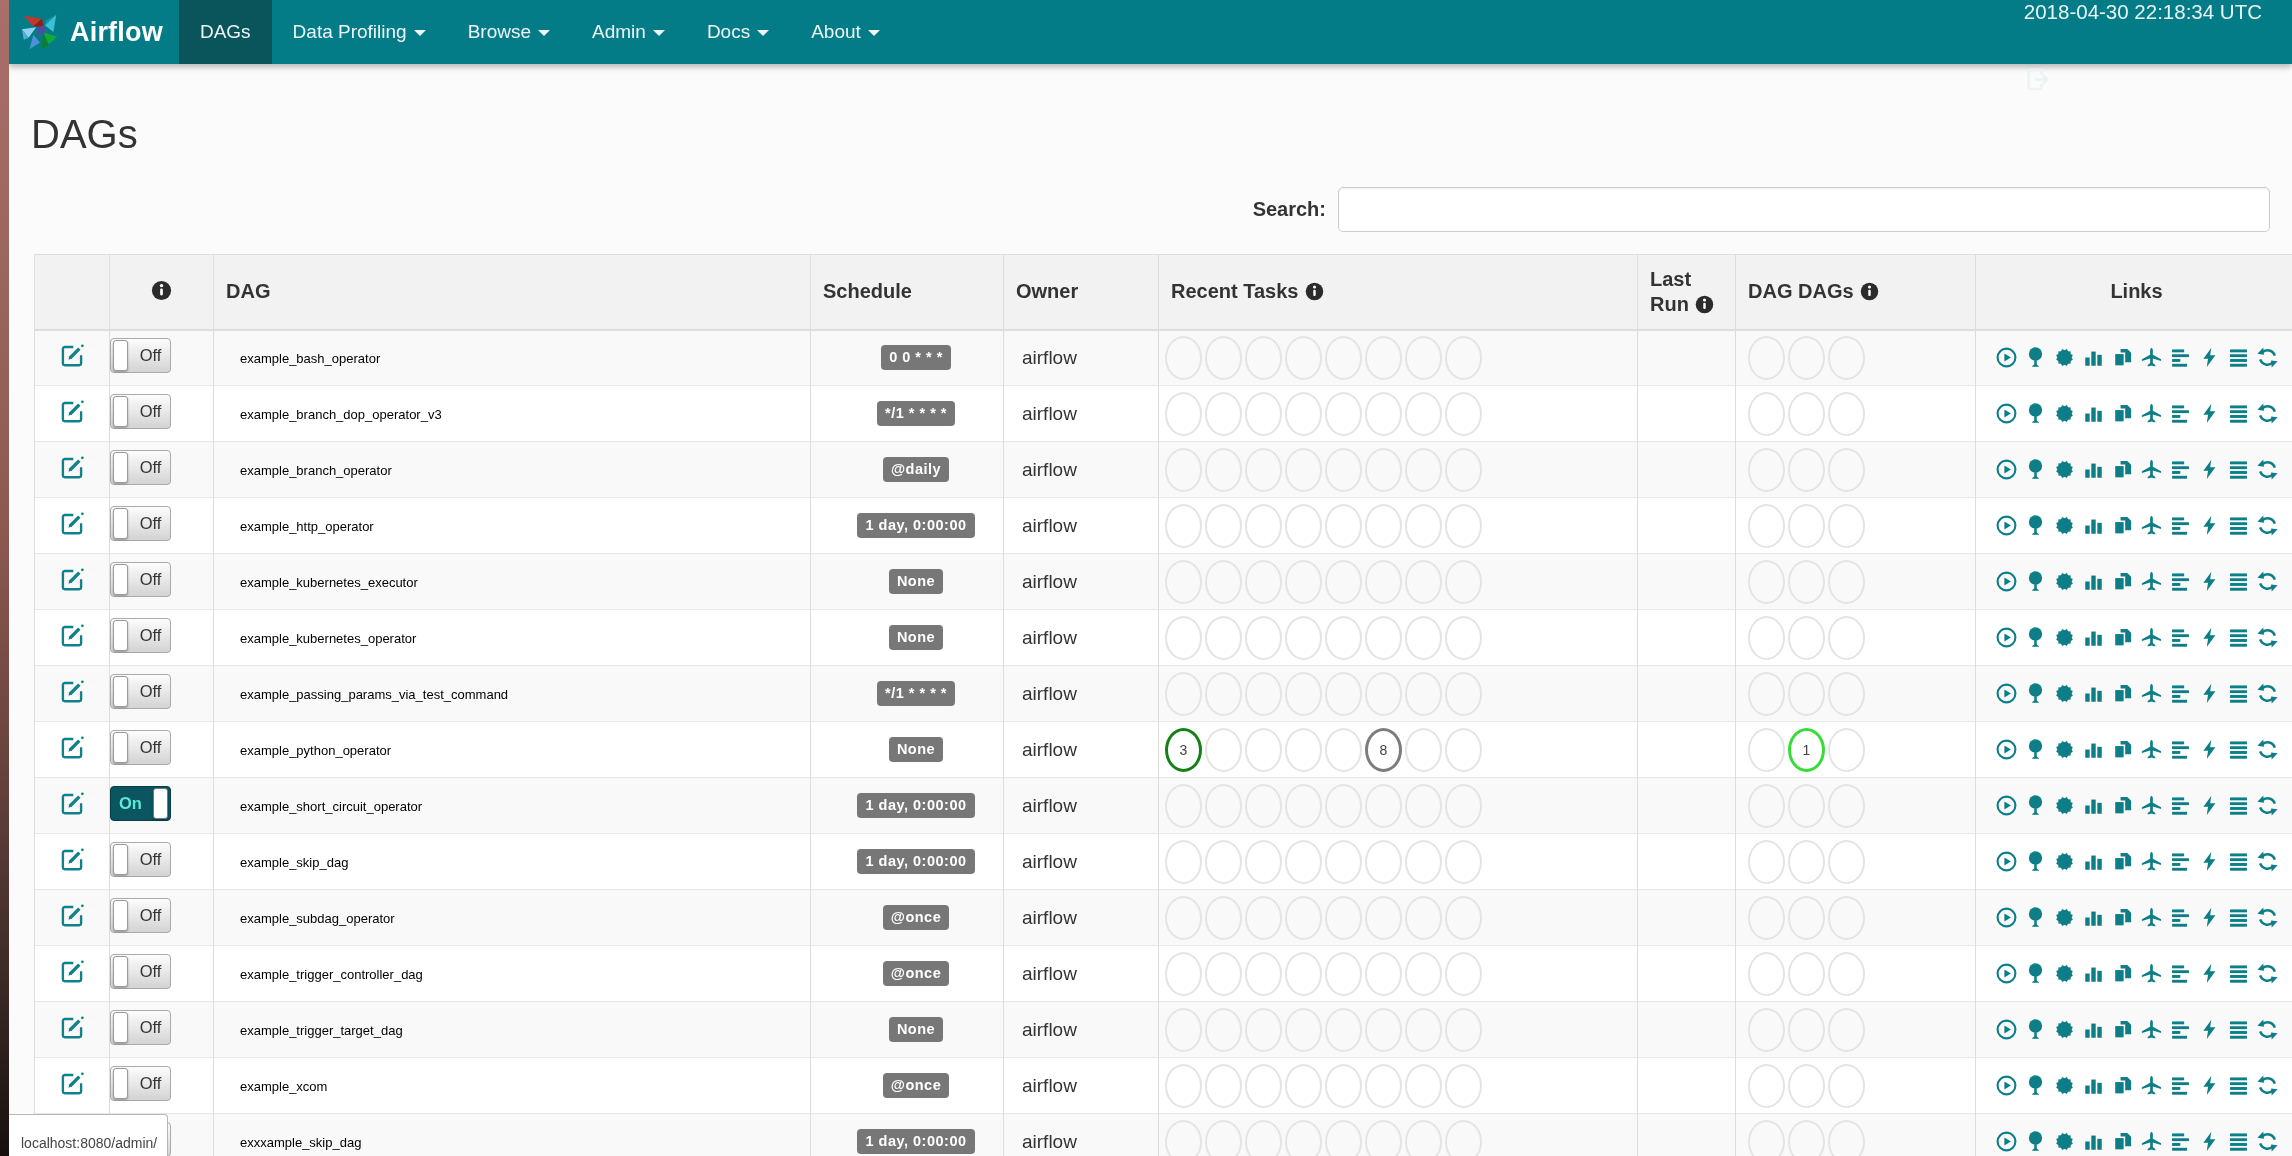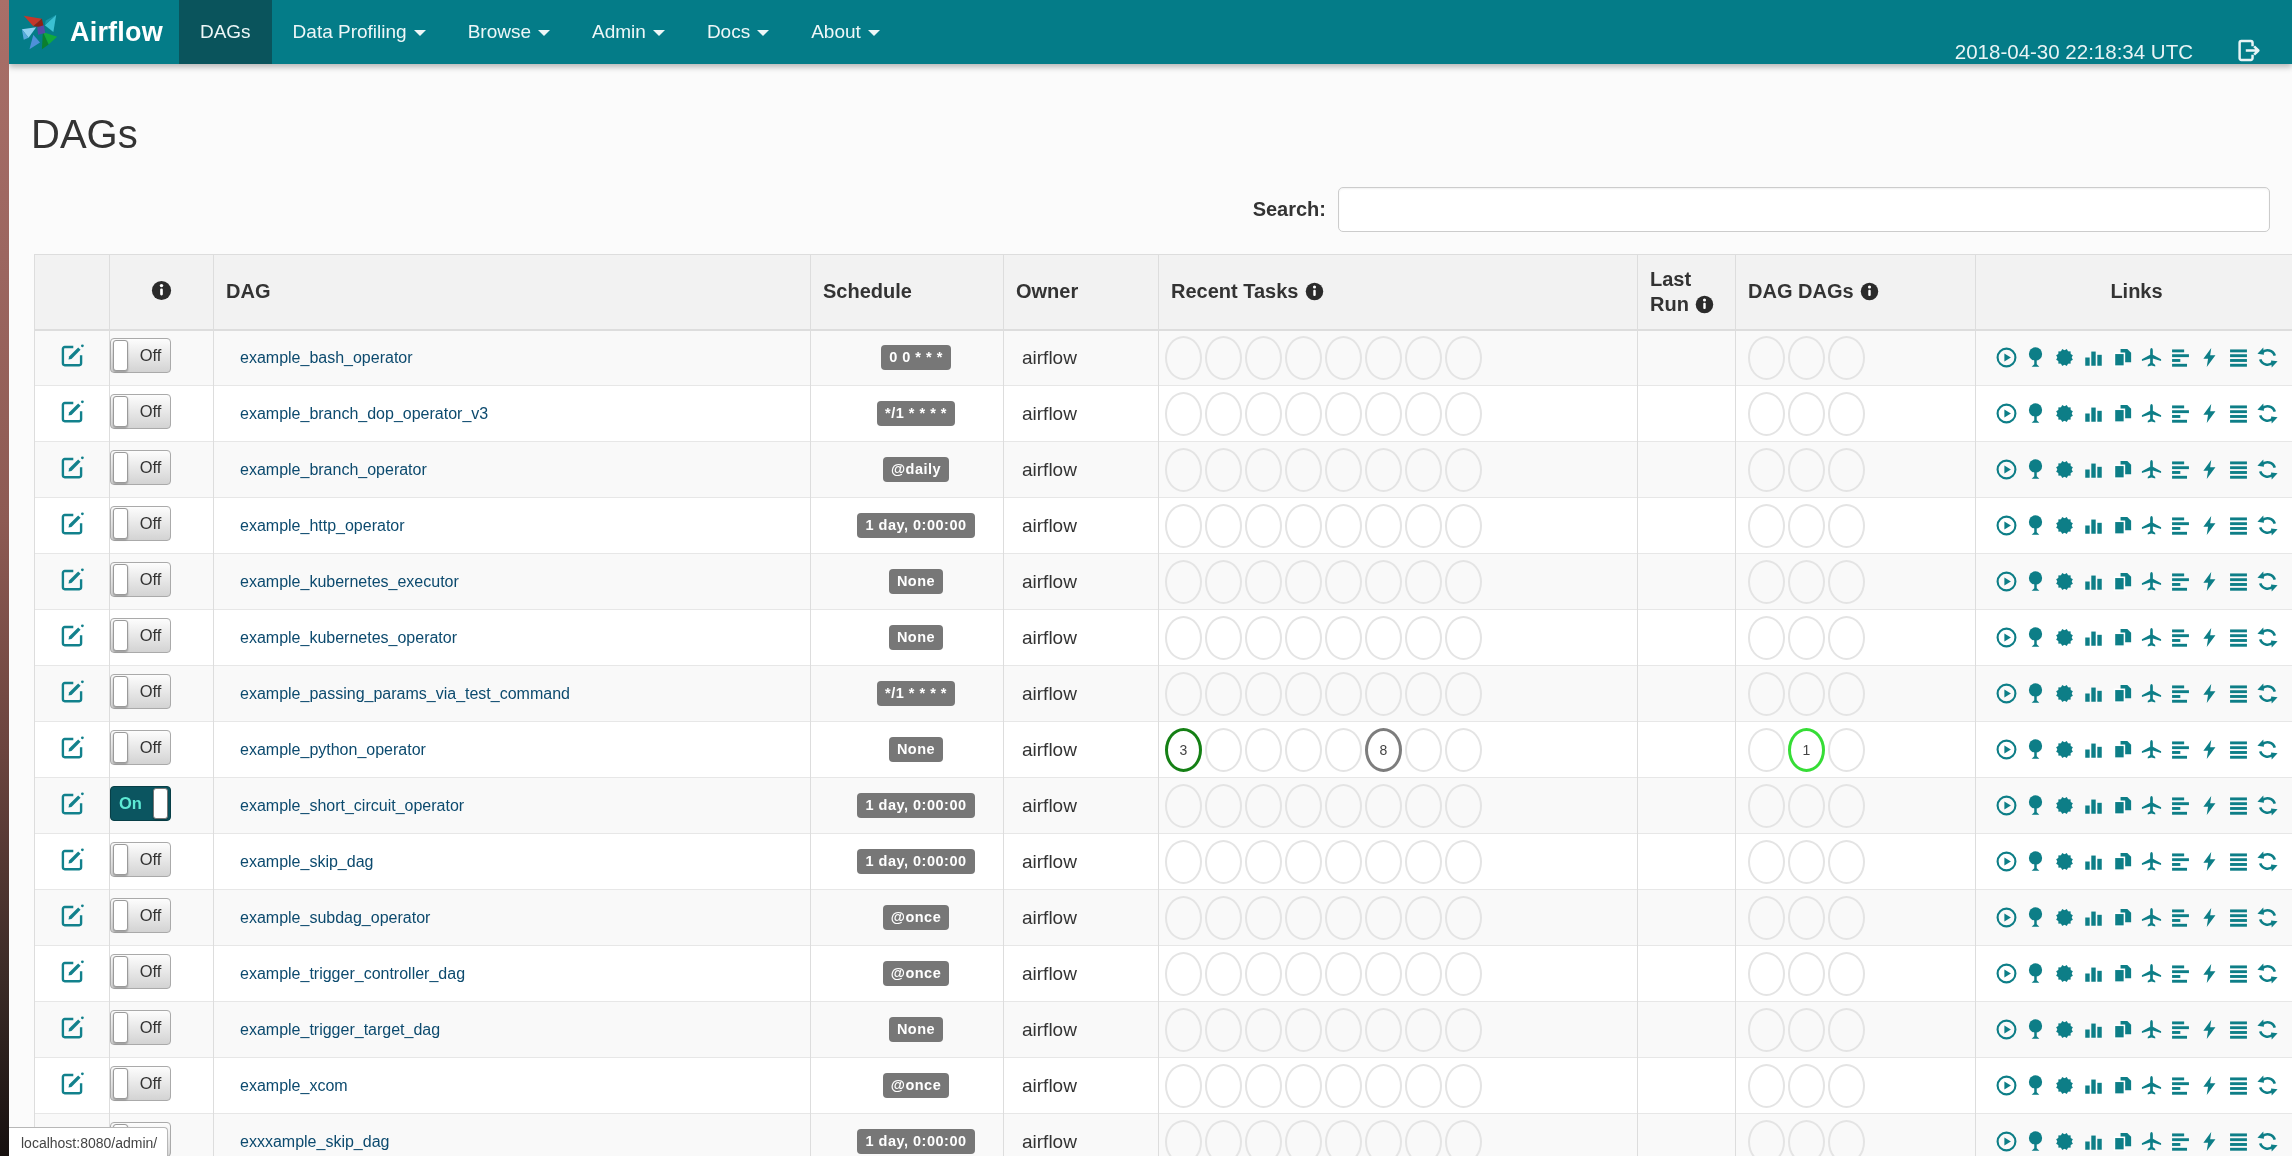--- a/index.html
+++ b/index.html
@@ -21,21 +21,21 @@
   }
   .brand { display:flex; align-items:center; gap:9px; padding:0 16px 0 10px; cursor:pointer; }
   .brand-label { color:#fff; font-size:27px; font-weight:600; letter-spacing:.2px; }
   .nav-items { display:flex; align-items:stretch; list-style:none; }
   .nav-item {
     display:flex; align-items:center; gap:7px; padding:0 21px;
     color:#eef7f8; font-size:19px; cursor:pointer;
   }
   .nav-item.active { background:#0a545c; }
   .caret-icon { width:0; height:0; border-left:6px solid transparent; border-right:6px solid transparent; border-top:6px solid #eef7f8; margin-top:2px; }
-  .nav-right { margin-left:auto; display:flex; align-items:flex-end; gap:42px; padding-right:30px; }
+  .nav-right { margin-left:auto; display:flex; align-items:flex-start; gap:42px; padding-right:30px;flex-direction:column; }
   .clock { color:#e9f4f5; font-size:20.5px; }
   .logout { width:27px; height:27px; color:#e9f4f5; cursor:pointer; display:flex; }
   
   .content { position:absolute; left:9px; right:0; top:64px; }
   .page-title { font-size:40px; font-weight:500; color:#333; margin:48px 0 30px 22px; }
   .search-row { display:flex; align-items:center; justify-content:flex-end; margin:0 22px 22px 0; gap:12px; }
   .search-label { font-size:20px; font-weight:bold; }
   .search-input {
     width:932px; height:45px; border:1px solid #ccc; border-radius:5px; background:#fff;
     font-size:19px; padding:0 12px; box-shadow: inset 0 1px 2px rgba(0,0,0,.06); outline:none;
@@ -58,40 +58,40 @@
   .toggle .knob { position:absolute; top:1px; width:15px; height:31px; background:#fff; border:1px solid #9a9a9a; border-radius:3px; box-shadow:0 1px 2px rgba(0,0,0,.3); }
   .toggle .tlabel { position:absolute; top:0; bottom:0; display:flex; align-items:center; font-size:16.5px; }
   .toggle.off { background:linear-gradient(180deg,#fdfdfd,#d3d3d3); border:1px solid #aaa; }
   .toggle.off .knob { left:2px; }
   .toggle.off .tlabel { left:20px; right:0; justify-content:center; color:#333; }
   .toggle.on { background:#0b5560; border:1px solid #083f47; }
   .toggle.on .knob { right:2px; border-color:#777; }
   .toggle.on .tlabel { left:0; right:20px; justify-content:center; color:#5eead4; font-weight:bold; }
   
   td.c-dag { padding-left:26px; }
-  .dag-link { color:#0c4a6e; font-size:16px; text-decoration:none; cursor:pointer; }
+  .dag-link { color:#000000; font-size:13px; text-decoration:none; cursor:pointer; }
   td.c-sched { padding-left:18px;text-align:center; }
   .sched-badge { display:inline-block; background:#777; color:#fff; font-size:14.5px; font-weight:bold;
     padding:4px 8px 5px; border-radius:4px; letter-spacing:.5px; cursor:pointer; }
   td.c-owner { padding-left:18px; font-size:19px; }
   
   .circles { display:flex; align-items:center; gap:3px; padding-left:6px; }
   td.c-dagruns .circles { padding-left:12px; }
   .circle { width:37px; height:44px; border:2.5px solid #e4e4e4; border-radius:50%;
     display:flex; align-items:center; justify-content:center; font-size:14px; color:#444; flex:0 0 auto; background:transparent; }
   .circle.marked { border-width:3px; cursor:pointer; }
   
   td.c-links { }
   .links { display:flex; align-items:center; justify-content:center; gap:6px; }
   .link-icon { width:23px; height:23px; color:#0d7e87; display:inline-flex; cursor:pointer; }
   .link-icon svg { width:100%; height:100%; }
   
   .status-bubble {
     position:absolute; left:9px; bottom:0; background:#fff; border:1px solid #b7b7b7; border-left:none; border-bottom:none;
-    border-radius:0 4px 0 0; padding:7px 10px 5px 12px; font-size:14px; color:#444; z-index:60;
+    border-radius:0 4px 0 0; padding:20px 10px 5px 12px; font-size:14px; color:#444; z-index:60;
   }
   svg { display:block; }
 </style>
 </head>
 <body>
 
 <svg width="0" height="0" style="position:absolute">
   <defs>
     <symbol id="i-play-circle" viewBox="0 0 24 24">
       <circle cx="12" cy="12" r="9.3" fill="none" stroke="currentColor" stroke-width="2.2"></circle>

